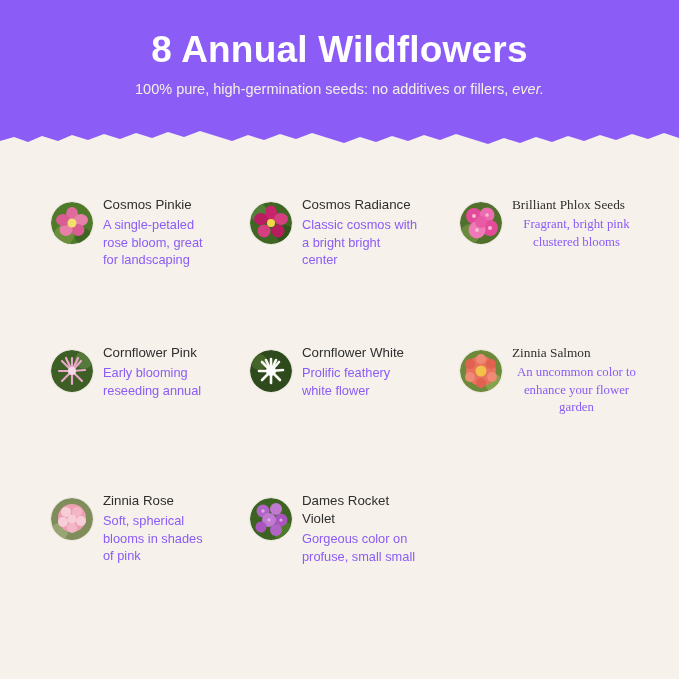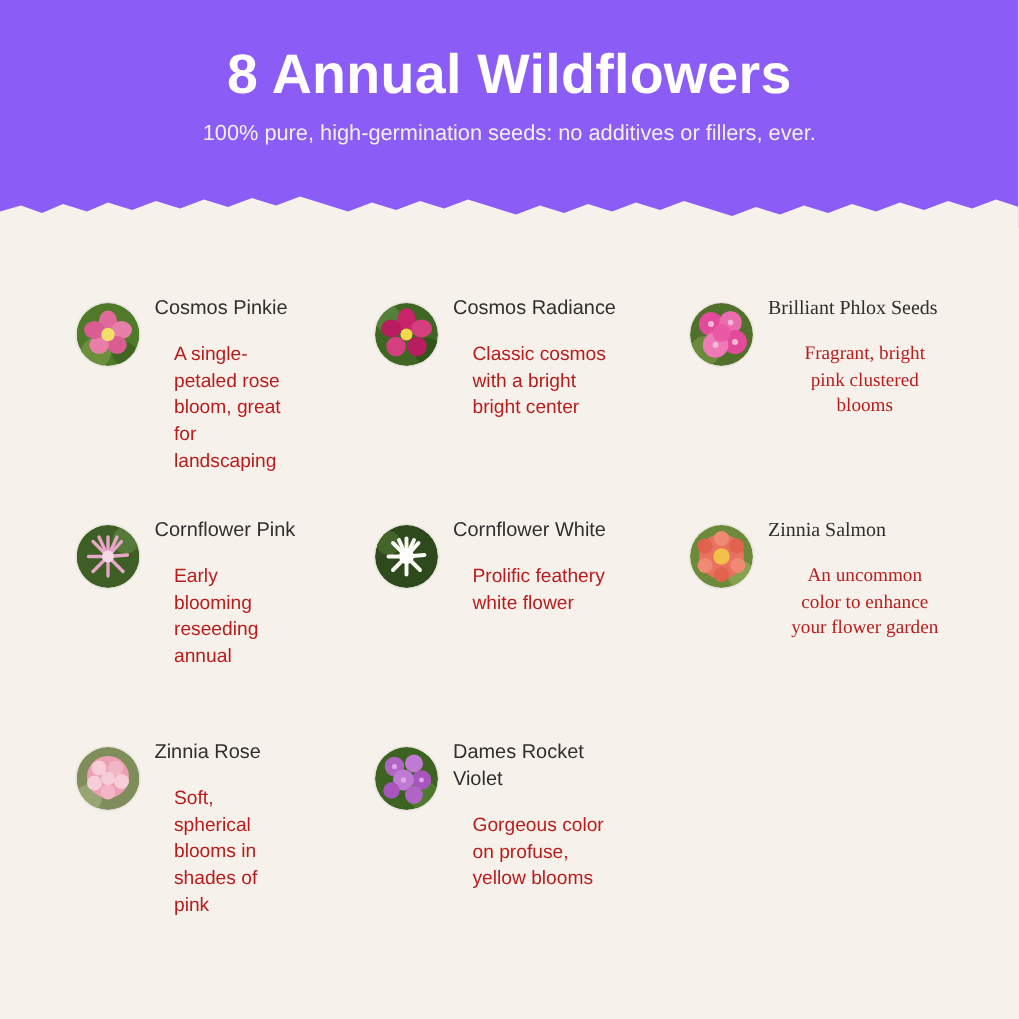--- a/index.html
+++ b/index.html
@@ -44,20 +44,21 @@
     line-height: 1.1;
     margin: 0 0 10px 0;
   }
   .banner-sub {
     font-size: 14.5px;
     color: #f2f0e6;
     margin: 0;
     line-height: 1.2;
   }
   .banner-sub .em {
+    font-style: italic;
   }
   
   .torn {
     position: absolute;
     left: 0;
     bottom: -1px;
     width: 679px;
     height: 26px;
     display: block;
   }
@@ -103,23 +104,23 @@
   }
   .item-title {
     font-size: 13.3px;
     color: #2f2f2f;
     line-height: 1.35;
     margin: 0 0 2px 0;
     font-weight: normal;
   }
   .item-desc {
     font-size: 12.8px;
-    color: #b91c1c;
+    color: #8b5cf6;
     line-height: 1.38;
-    margin: 13px;
+    margin: 0;
     max-width: 150px;
   }
   .cell-3 .item-desc { max-width: 160px; text-align: center; }
   .cell-3 .item-title { max-width: 160px; }
 </style>
 </head>
 <body>
 
 <div class="page">
 
@@ -323,21 +324,21 @@
               <circle cx="26" cy="32" r="6" fill="#b064c4"></circle>
               <circle cx="11" cy="29" r="5.5" fill="#a855bd"></circle>
               <circle cx="13" cy="13" r="1.7" fill="#dda9e8"></circle>
               <circle cx="19" cy="22" r="1.8" fill="#dda9e8"></circle>
               <circle cx="31" cy="22" r="1.6" fill="#dda9e8"></circle>
             </g>
           </svg>
         </div>
         <div class="txt">
           <div class="item-title">Dames Rocket Violet</div>
-          <div class="item-desc">Gorgeous color on profuse, yellow blooms</div>
+          <div class="item-desc">Gorgeous color on profuse, small small</div>
         </div>
       </div>
 
       <div class="cell cell-3"></div>
 
     </div>
 
   </div>
 </div>
 

